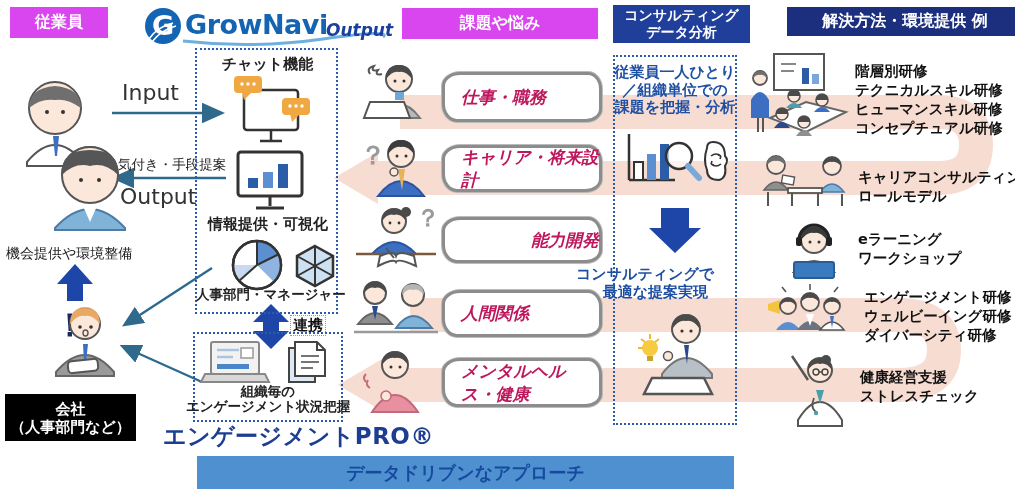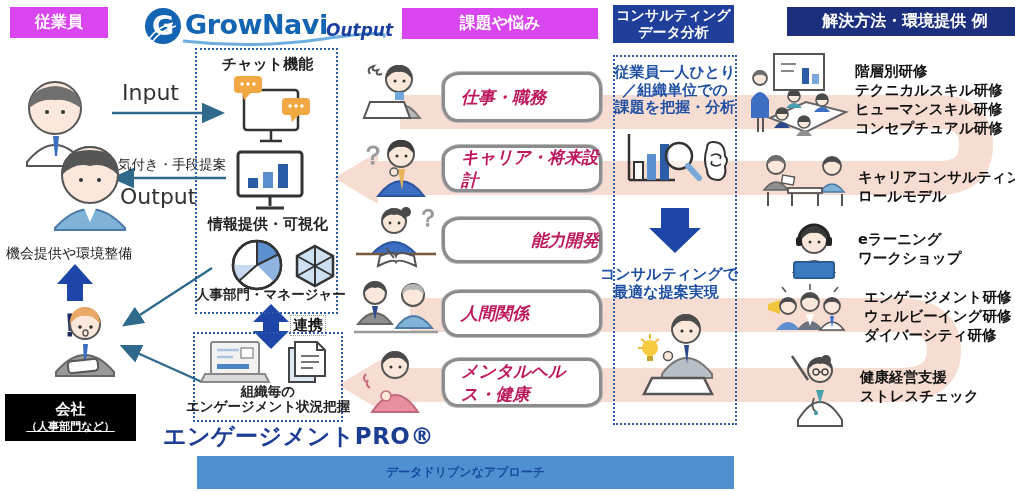--- a/index.html
+++ b/index.html
@@ -16,21 +16,21 @@
     box-shadow:inset 0 0 0 2px #fff, 0 0 0 1px #bbb; display:flex;align-items:center;padding-left:16px;
     font-weight:bold;font-size:17px;color:#be185d;font-style:italic;}
   .sol-text{font-size:14.5px;font-weight:bold;color:#111;line-height:19px;white-space:nowrap;}
   .consult-text{color:#1e4fa3;font-weight:bold;font-size:15px;line-height:17.5px;text-align:center;white-space:nowrap;}
   .gn-title{font-weight:bold;font-size:15px;color:#222;text-align:center;white-space:nowrap;}
   .small-bold{font-weight:bold;font-size:13.5px;color:#222;text-align:center;white-space:nowrap;}
   .plain-jp{font-size:14px;color:#222;white-space:nowrap;}
   .io-text{font-size:22px;color:#333;}
   .company-label{background:#000;color:#fff;font-weight:bold;display:flex;flex-direction:column;align-items:center;justify-content:center;line-height:18px;}
   .pro-text{font-weight:bold;font-size:23px;color:#1c3e92;white-space:nowrap;letter-spacing:0.5px;}
-  .banner{background:#4e90d0;color:#174a9e;font-weight:bold;font-size:12px;display:flex;align-items:center;justify-content:center;}
+  .banner{background:#4e90d0;color:#174a9e;font-weight:bold;font-size:18px;display:flex;align-items:center;justify-content:center;}
   .renkei{font-weight:bold;font-size:15px;color:#111;background:#fff;padding:0 2px;
     text-shadow:0 0 2px #fff;border:1px dotted #999;}
   .logo-word{font-weight:bold;font-size:27px;color:#1464b4;letter-spacing:-0.5px;}
   .logo-sub{font-weight:bold;font-style:italic;font-size:17px;color:#1a3f9e;}
   svg{overflow:visible;display:block;}
 </style>
 </head>
 <body>
 
 <div class="canvas">
@@ -70,21 +70,21 @@
       <path d="M40 36 Q110 44 180 34 T 240 32" stroke="#6db0e0" stroke-width="3" fill="none"></path>
     </svg>
     <span class="abs logo-word" style="left:42px;top:4px;">GrowNavi</span>
     <span class="abs logo-sub" style="left:183px;top:15px;">Output</span>
   </div>
 
   <div class="abs black-label" style="left:402px;top:8px;width:196px;height:31px;">
       <span>課題や悩み</span>
     </div>
 
-  <div class="abs blue-label" style="left:613px;top:5px;width:121px;height:38px;">
+  <div class="abs blue-label" style="left:613px;top:5px;width:137px;height:38px;">
     <span>コンサルティング</span>
     <span>データ分析</span>
   </div>
 
   <div class="abs navy-label" style="left:743px;top:7px;width:236px;height:29px;">
       <span>解決方法・環境提供 例</span>
     </div>
 
   <svg class="abs" style="left:15px;top:70px;" width="125" height="160" viewBox="0 0 125 160">
     <path d="M14 38 A26 26 0 0 1 66 38 Z" fill="#6f6f6f"></path>
@@ -116,21 +116,21 @@
     <circle cx="40" cy="27" r="1.8" fill="#333"></circle>
       <circle cx="51" cy="27" r="1.8" fill="#333"></circle>
     <ellipse cx="45.5" cy="33" rx="2.5" ry="3" fill="none" stroke="#555" stroke-width="1.4"></ellipse>
     <path d="M16 72 Q45 38 74 72 L74 76 L16 76 Z" fill="#9a9a9a" stroke="#666" stroke-width="2"></path>
     <path d="M43 44 L48 44 L46 62 L44 62 Z" fill="#3c6fc2"></path>
     <rect x="28" y="60" width="30" height="12" rx="4" fill="#ffffff" stroke="#555" stroke-width="2" transform="rotate(-6 43 66)"></rect>
   </svg>
 
   <div class="abs company-label" style="left:5px;top:394px;width:131px;height:47px;">
     <span style="font-size:15px;">会社</span>
-    <span style="font-size:11px;text-decoration:underline;">（人事部門など）</span>
+    <span style="font-size:15px;">（人事部門など）</span>
   </div>
 
   <div class="abs dotted-box" style="left:195px;top:48px;width:143px;height:266px;"></div>
   <div class="abs gn-title" style="left:200px;top:55px;width:135px;">チャット機能</div>
 
   <svg class="abs" style="left:232px;top:76px;" width="85" height="74" viewBox="0 0 85 74">
     <rect x="12" y="14" width="54" height="40" rx="3" fill="#fff" stroke="#333" stroke-width="2.5"></rect>
     <line x1="39" y1="54" x2="39" y2="64" stroke="#333" stroke-width="2.5"></line>
     <line x1="28" y1="65" x2="50" y2="65" stroke="#333" stroke-width="2.5"></line>
     <rect x="2" y="0" width="28" height="17" rx="4" fill="#f0a843"></rect>
@@ -295,21 +295,21 @@
     <rect x="11" y="32" width="9" height="18" fill="#fff" stroke="#333" stroke-width="2"></rect>
     <rect x="24" y="24" width="9" height="26" fill="#5b8fd0"></rect>
     <rect x="37" y="14" width="9" height="36" fill="#2b5ca8"></rect>
     <circle cx="56" cy="26" r="13" fill="#ffffff" fill-opacity="0.65" stroke="#333" stroke-width="2.5"></circle>
     <line x1="65" y1="36" x2="76" y2="48" stroke="#7aa8d8" stroke-width="6" stroke-linecap="round"></line>
     <path d="M84 18 Q80 30 84 40 Q84 50 96 50 Q104 48 102 36 Q106 30 102 26 Q102 12 90 12 Q84 12 84 18 Z" fill="#fff" stroke="#333" stroke-width="2"></path>
     <path d="M88 26 Q93 22 98 26 M98 26 l-3 -1 M98 26 l-1 3" stroke="#333" stroke-width="1.6" fill="none"></path>
     <path d="M98 34 Q93 38 88 34 M88 34 l3 1 M88 34 l1 -3" stroke="#333" stroke-width="1.6" fill="none"></path>
   </svg>
 
-  <div class="abs consult-text" style="left:600px;top:266px;width:132px;">
+  <div class="abs consult-text" style="left:576px;top:266px;width:132px;text-align:right;">
     <div>コンサルティングで</div>
     <div>最適な提案実現</div>
   </div>
 
   <svg class="abs" style="left:636px;top:308px;" width="82" height="92" viewBox="0 0 82 92">
     <circle cx="14" cy="40" r="8" fill="#f7cb3f"></circle>
     <rect x="11" y="48" width="6" height="5" fill="#c9a52f"></rect>
     <g stroke="#f0b93a" stroke-width="2">
       <line x1="14" y1="26" x2="14" y2="31"></line>
         <line x1="2" y1="40" x2="7" y2="40"></line>

